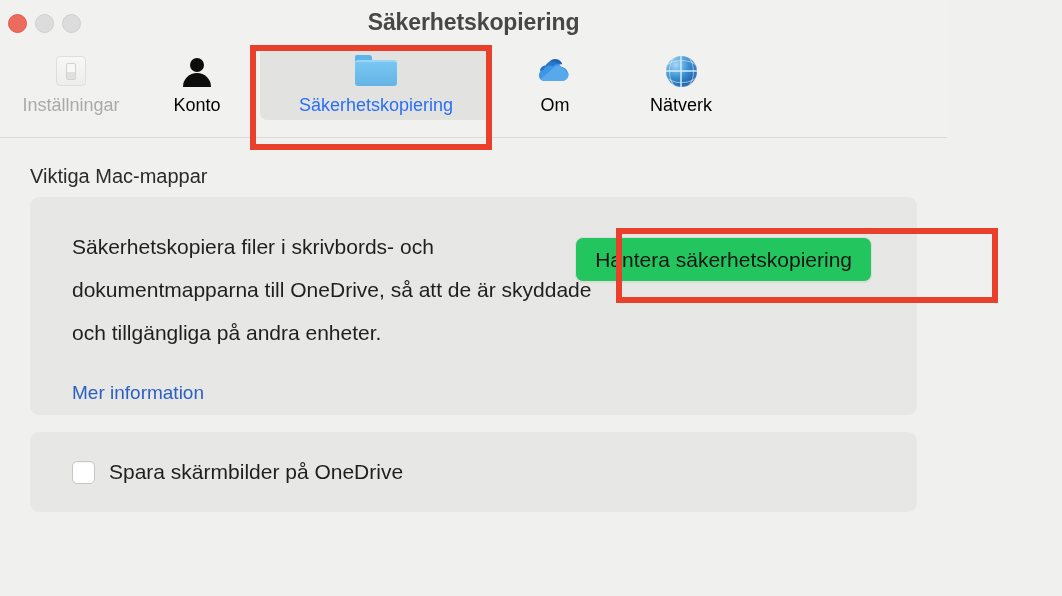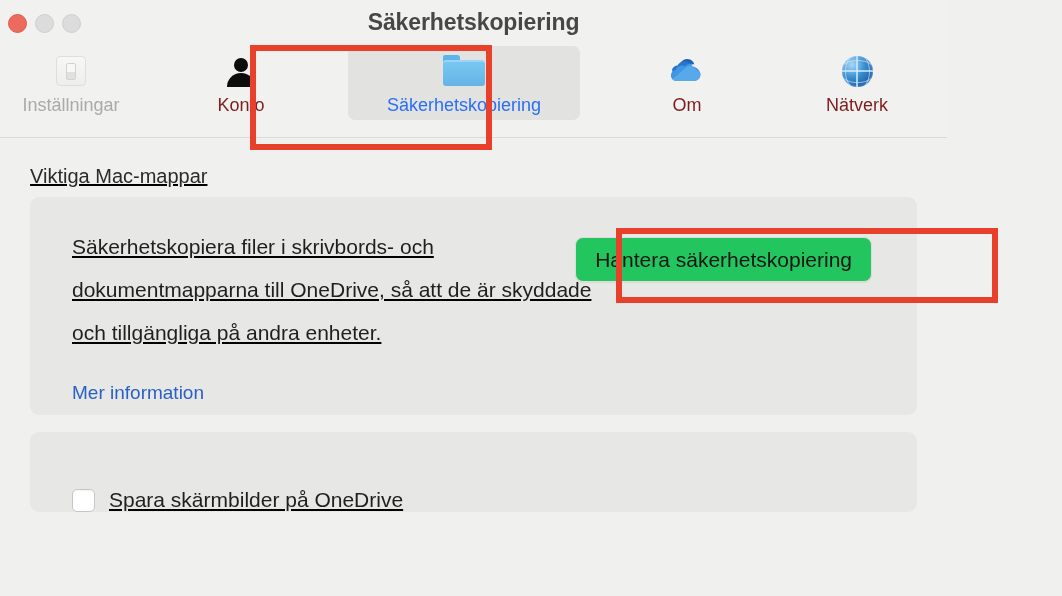--- a/index.html
+++ b/index.html
@@ -66,21 +66,20 @@
 
   
   .toolbar {
     position: relative;
     height: 92px;
     background: #f1f1f0;
     border-bottom: 1px solid #dadada;
     display: flex;
     align-items: flex-start;
     padding-left: 8px;
-    gap: 44px;
   }
 
   .tab {
     width: 126px;
     padding-top: 6px;
     padding-bottom: 4px;
     border-radius: 7px;
     display: flex;
     flex-direction: column;
     align-items: center;
@@ -94,21 +93,21 @@
 
   .tab-icon {
     height: 38px;
     display: flex;
     align-items: center;
     justify-content: center;
   }
 
   .tab-label {
     font-size: 18px;
-    color: #7f1d1d;
+    color: #000000;
     white-space: nowrap;
   }
   .tab-label.disabled { color: #aaaaaa; }
   .tab-label.active { color: #2a6ff5; }
 
   
   .icon-switch {
     width: 30px; height: 30px;
     border-radius: 4px;
     background: linear-gradient(#fdfdfd, #ececec);
@@ -178,21 +177,21 @@
     position: absolute; left: -3px; top: 4px;
     width: 37px; height: 23px;
     border: 1.5px solid rgba(205,236,255,.6);
     border-radius: 50%;
   }
 
   
   .icon-cloud { width: 40px; height: 28px; }
 
   
-  .content { padding: 0 30px; text-decoration: underline; }
+  .content { padding: 0 30px; }
 
   .section-title {
     font-size: 20px;
     color: #2b2b2b;
     margin-top: 27px;
     margin-bottom: 9px;
   }
 
   .card {
     background: #e7e7e5;
@@ -234,21 +233,21 @@
     color: #161616;
     box-shadow: 0 1px 1px rgba(0,0,0,.06);
     cursor: default;
     white-space: nowrap;
   }
 
   .card-screenshots {
     height: 80px;
     margin-top: 17px;
     display: flex;
-    align-items: flex-end;
+    align-items: center;
     padding-left: 42px;
   }
 
   .checkbox-row { display: flex; align-items: center; gap: 14px; }
 
   .checkbox {
     width: 23px; height: 23px;
     background: #ffffff;
     border: 1px solid #c6c6c6;
     border-radius: 5px;

